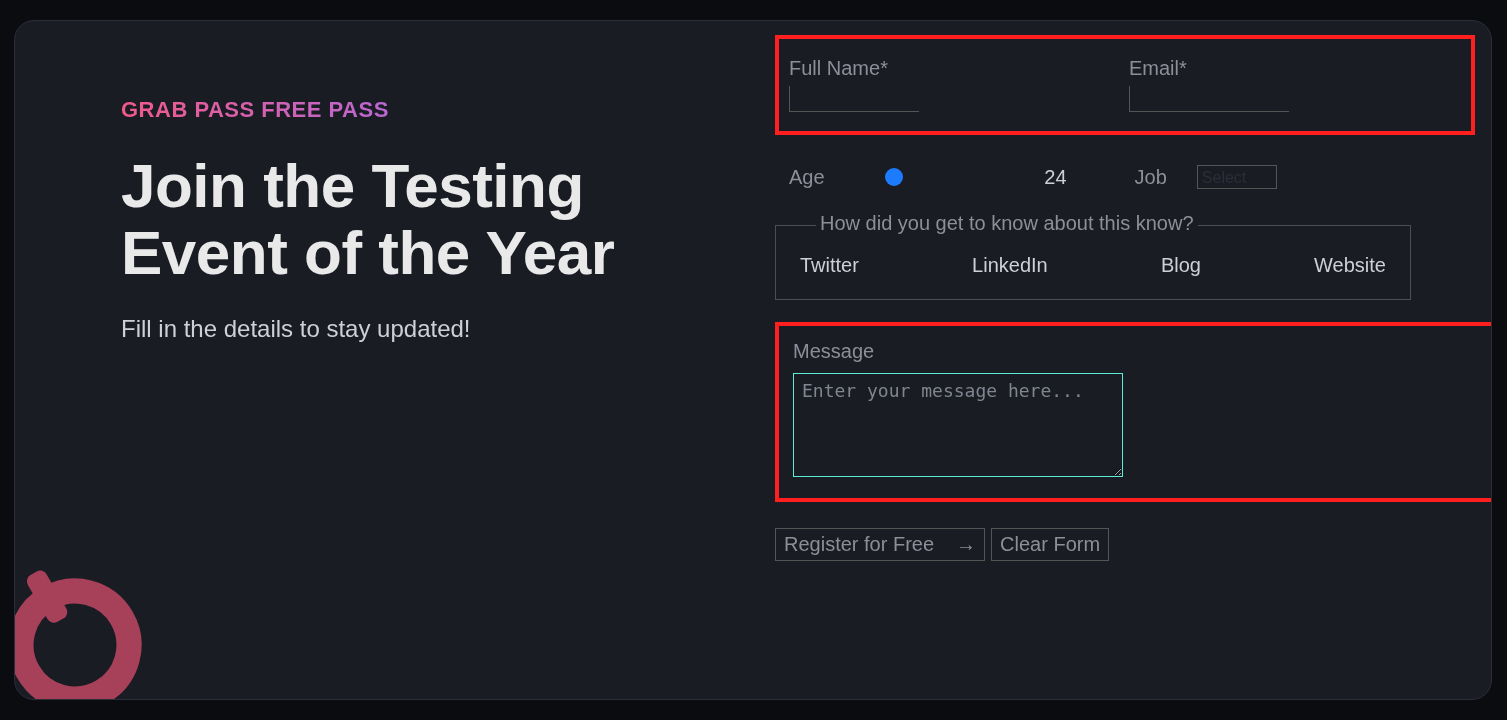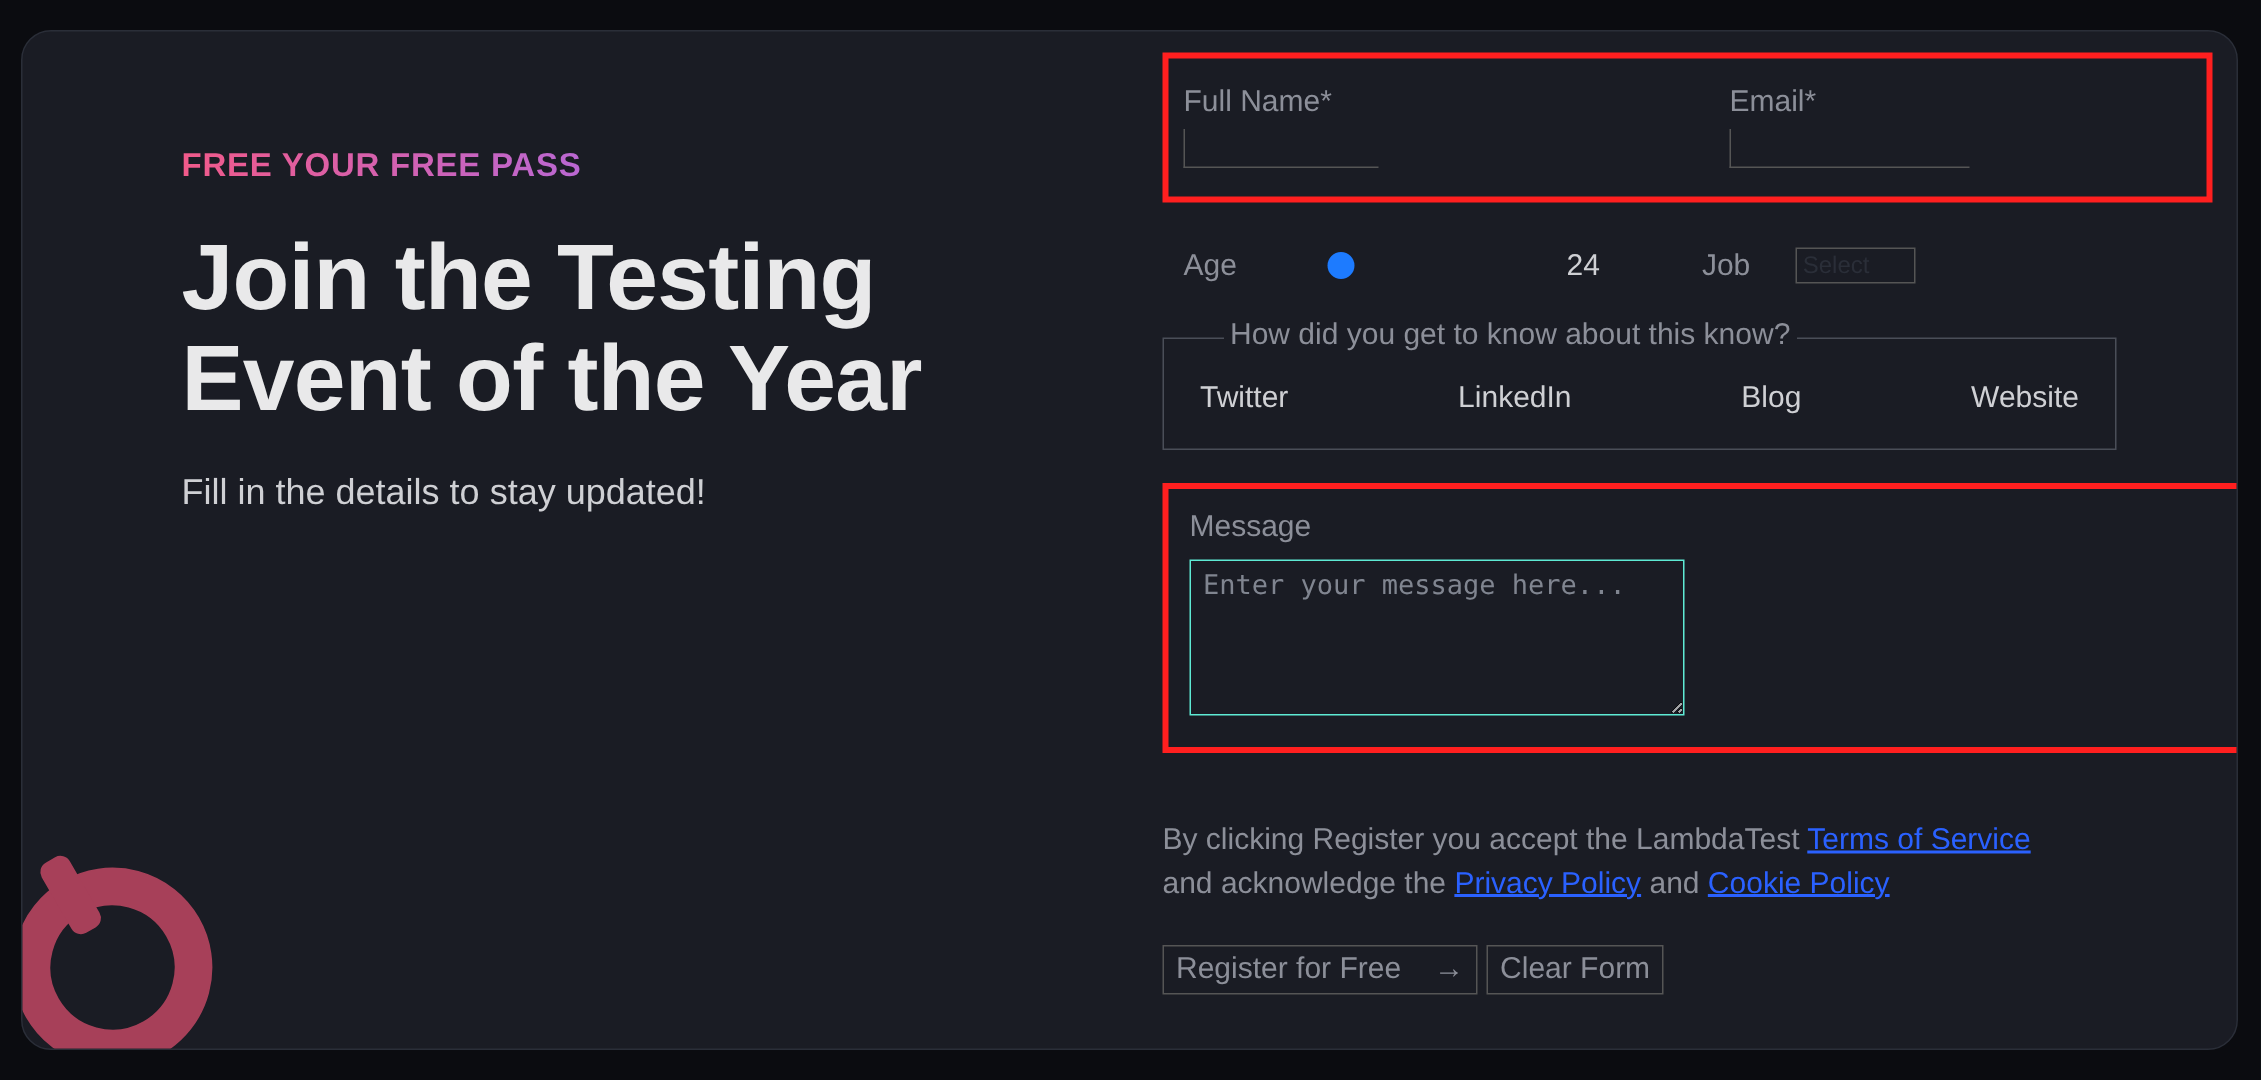--- a/index.html
+++ b/index.html
@@ -8,21 +8,21 @@
   .card { position:absolute; left:14px; top:20px; width:1478px; height:680px; border:1px solid #2a2e38; border-radius:20px; background:#1a1c24; overflow:hidden; }
   .left { position:absolute; left:106px; top:76px; width:560px; }
   .eyebrow { font-size:22px; font-weight:800; letter-spacing:0.5px; background:linear-gradient(90deg,#f15a8a 0%,#b768d6 50%,#6f7ae0 100%); -webkit-background-clip:text; background-clip:text; color:transparent; }
   .headline { margin-top:30px; font-size:62px; line-height:1.08; font-weight:800; color:#e9e9ea; letter-spacing:-0.5px; }
   .subline { margin-top:28px; font-size:24px; color:#cfd0d4; }
   .logo { position:absolute; left:-30px; bottom:-36px; width:180px; height:180px; opacity:0.9; }
 
   .form { position:absolute; left:760px; top:14px; width:700px; }
   .hl-red { border:4px solid #ff1f1f; }
   .box1 { position:relative; width:700px; height:100px; padding:18px 10px 10px 10px; }
-  .row { display:flex; gap:84px;align-items:center; }
+  .row { display:flex; gap:60px;align-items:center; }
   .col { display:flex; flex-direction:column; }
   .lbl { color:#8c8f99; font-size:20px; }
   .ufield { margin-top:6px; width:130px; height:26px; background:transparent; border:none; border-left:1px solid #555; border-bottom:1px solid #555; color:#e9e9ea; font-size:14px; padding:2px 4px; outline:none; }
   .col.email .ufield { width:160px; }
 
   .row2 { margin-top:20px; display:flex; align-items:center; gap:24px; width:700px; height:44px; padding-left:14px; }
   .age-label, .job-label { color:#8c8f99; font-size:20px; }
   .slider-wrap { position:relative; width:160px; height:22px; }
   .slider-dot { position:absolute; top:2px; left:36px; width:18px; height:18px; border-radius:50%; background:#1d7bff; cursor:pointer; }
   .slider-track { position:absolute; top:10px; left:0; width:160px; height:0px; }
@@ -47,21 +47,21 @@
   .btn { display:inline-flex; align-items:center; gap:22px; padding:4px 8px; border:1px solid #555; background:transparent; color:#8c8f99; font-size:20px; cursor:pointer; }
   .arrow { font-size:20px; color:#8c8f99; }
 </style>
 </head>
 <body>
 
 <div class="page">
   <div class="card">
 
     <div class="left">
-      <div class="eyebrow">FREE YOUR FREE PASS</div>
+      <div class="eyebrow">GRAB PASS FREE PASS</div>
       <div class="headline">
         <span>Join the Testing</span><br>
         <span>Event of the Year</span>
       </div>
       <div class="subline">Fill in the details to stay updated!</div>
     </div>
 
     <svg class="logo" viewBox="0 0 100 100">
       <g transform="rotate(-30 50 50)">
         <path d="M20 50 a30 30 0 1 0 60 0 a30 30 0 1 0 -60 0" fill="none" stroke="#b74560" stroke-width="14"></path>
@@ -117,23 +117,20 @@
             <span>Website</span>
           </label>
         </div>
       </div>
 
       <div class="box3 hl-red">
         <div class="msg-label">Message</div>
         <textarea class="msg-ta" placeholder="Enter your message here..." style=""></textarea>
       </div>
 
-      <div class="consent">
-        <span>By clicking Register you accept the LambdaTest </span><a>Terms of Service</a><span> and acknowledge the </span><a>Privacy Policy</a><span> and </span><a>Cookie Policy</a>
-      </div>
 
       <div class="actions">
         <button class="btn">
           <span>Register for Free</span>
           <span class="arrow">→</span>
         </button>
         <button class="btn">
           <span>Clear Form</span>
         </button>
       </div>

